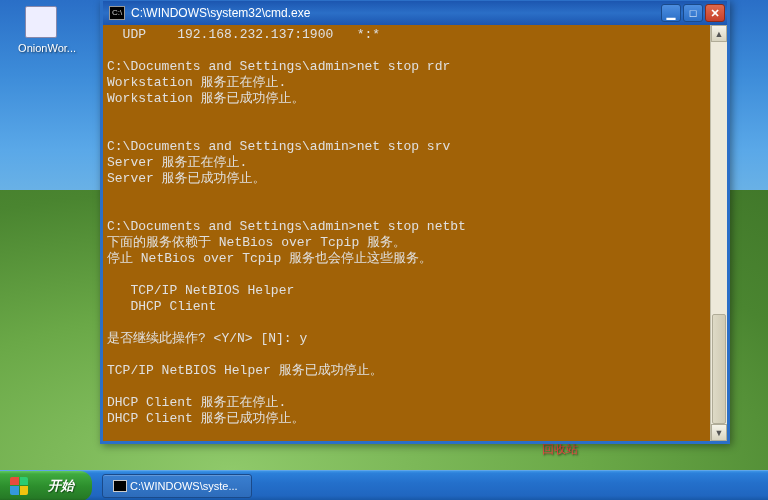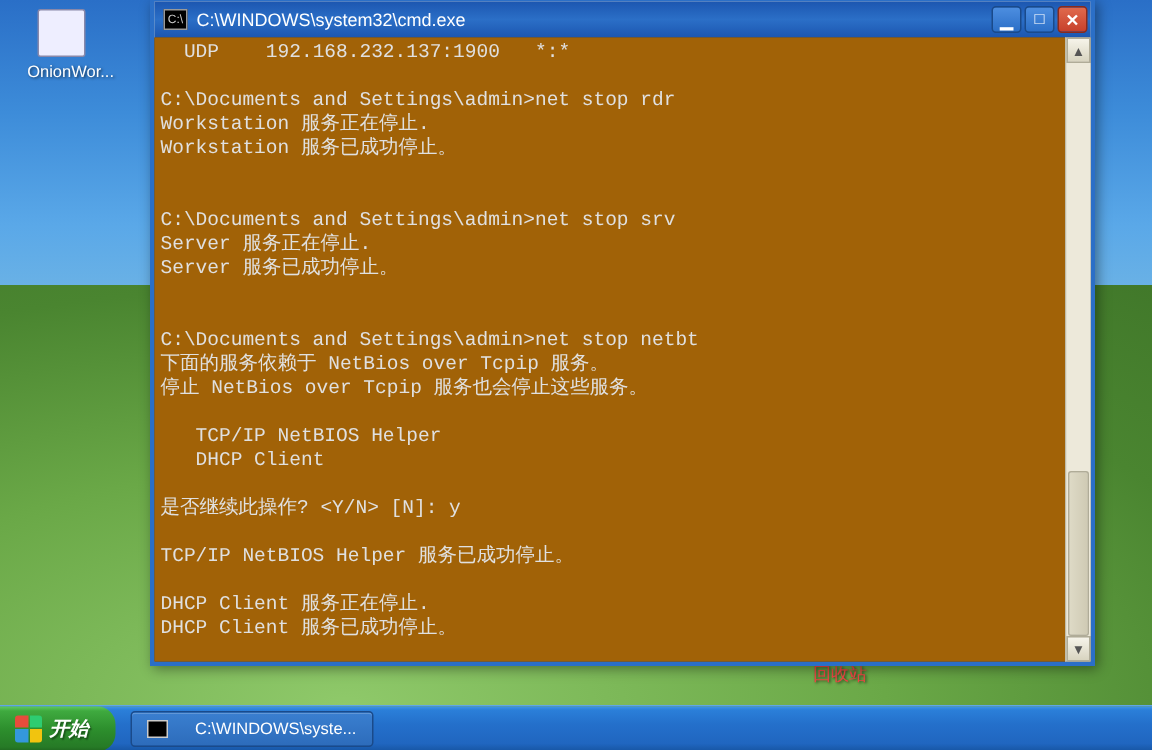--- a/index.html
+++ b/index.html
@@ -30,34 +30,34 @@
 }
 .taskbar {
   position: absolute; bottom: 0; left: 0; right: 0; height: 30px;
   background: linear-gradient(to bottom, #3d95e6 0%, #2b7fd9 8%, #2470cb 40%, #2066c0 85%, #1858a8 100%);
   display: flex; align-items: center; border-top: 1px solid #5fa5e8;
 }
 .start-btn {
   height: 30px; padding: 0 18px 0 10px; display: flex; align-items: center;
   background: linear-gradient(to bottom, #5fc95f 0%, #3faa3f 10%, #2d8f2d 50%, #267a26 90%, #1f651f 100%);
   border-radius: 0 12px 12px 0; color: #fff; font-weight: bold; font-size: 13px;
-  font-style: italic; text-shadow: 1px 1px 1px rgba(0,0,0,.4); gap: 5px;
+  font-style: italic; text-shadow: 1px 1px 1px rgba(0,0,0,.4); gap: 20px;
 }
 .start-logo {
   width: 18px; height: 18px; display: grid; grid-template: 1fr 1fr / 1fr 1fr; gap: 1px;
 }
 .start-logo span:nth-child(1){background:#e74c3c;border-radius:2px 0 0 0}
 .start-logo span:nth-child(2){background:#2ecc71;border-radius:0 2px 0 0}
 .start-logo span:nth-child(3){background:#3498db;border-radius:0 0 0 2px}
 .start-logo span:nth-child(4){background:#f1c40f;border-radius:0 0 2px 0}
 .task-item {
   margin-left: 10px; height: 24px; padding: 0 10px; min-width: 150px;
   background: linear-gradient(to bottom, #3a7fd0 0%, #2d6cbb 100%);
   border: 1px solid #1a4a8a; border-radius: 3px; color: #fff; font-size: 11px;
-  display: flex; align-items: center; gap: 18px; box-shadow: inset 0 1px 0 rgba(255,255,255,.2);
+  display: flex; align-items: center; gap: 3px; box-shadow: inset 0 1px 0 rgba(255,255,255,.2);
 }
 .task-item .mini-icon { width: 14px; height: 12px; background: #000; border: 1px solid #ccc; }
 .cmd-window {
   position: absolute; top: 0; left: 100px; width: 630px;
   border: 3px solid #2b6fc7; border-top-width: 1px;
   background: #eae7da; box-shadow: 2px 2px 8px rgba(0,0,0,.4);
 }
 .titlebar {
   height: 24px; background: linear-gradient(to bottom, #1c56b0 0%, #2b6fc7 50%, #1c56b0 100%);
   display: flex; align-items: center; padding: 0 2px 0 6px; color: #fff; font-size: 12px;

